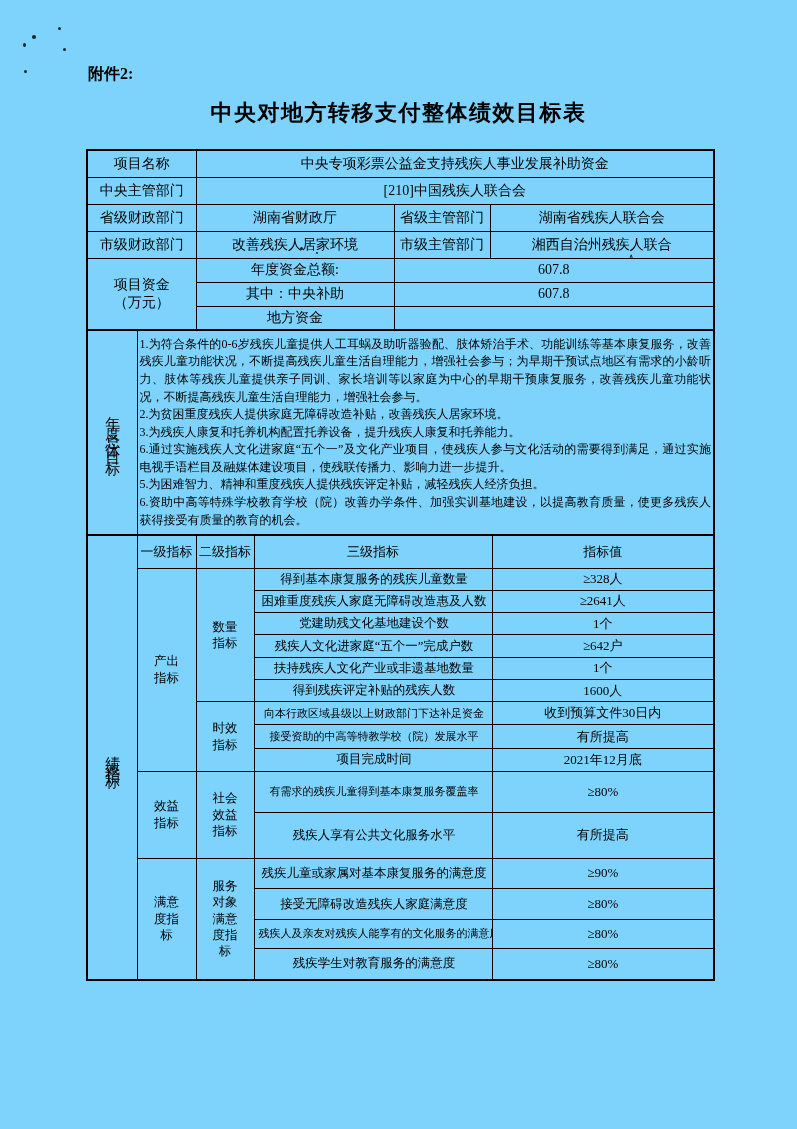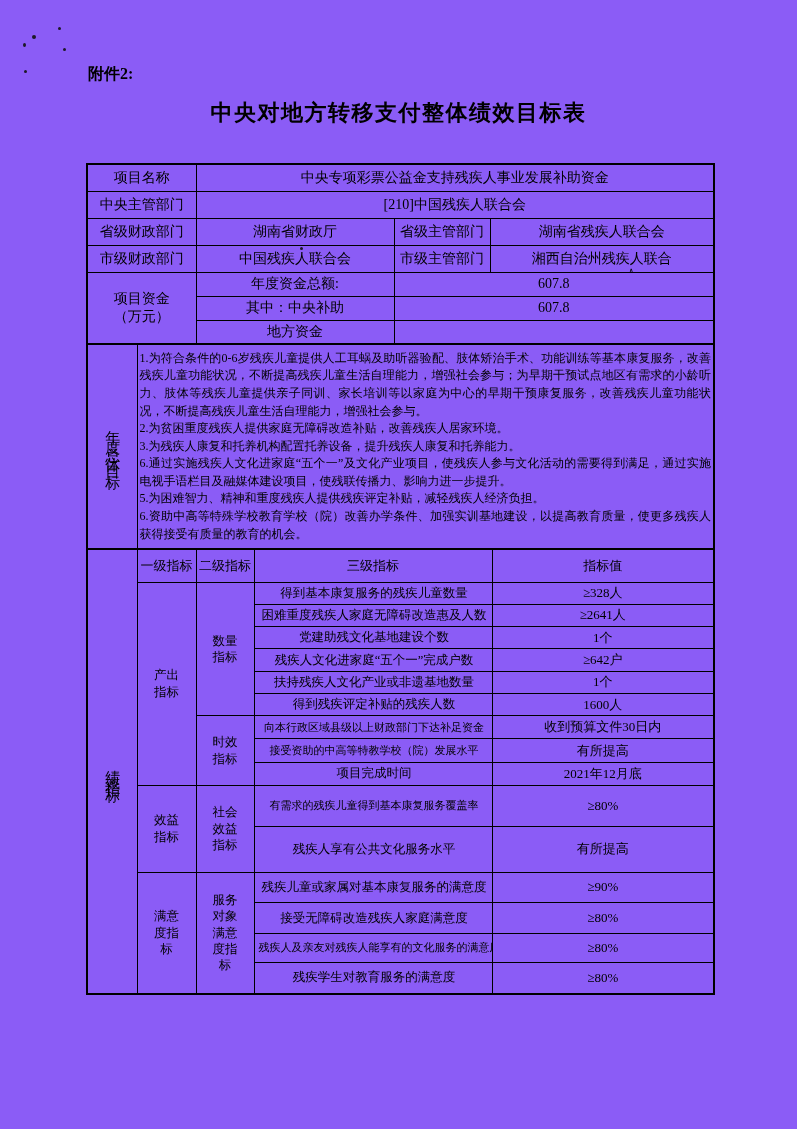--- a/index.html
+++ b/index.html
@@ -2,34 +2,34 @@
 <html><head>
 <meta charset="utf-8">
 <style>
   html,body{margin:0;padding:0;}
   body{
     width:797px;height:1129px;background:#f2f2f0;
     font-family:"Liberation Serif","DejaVu Serif",serif;
     color:#000;
   }
   .page{
-    position:relative;width:797px;height:1129px;background:#8b5cf6;overflow:hidden;
+    position:relative;width:797px;height:1129px;background:#7dd3fc;overflow:hidden;
   }
   .speck{position:absolute;background:#111;border-radius:50%;opacity:.9;}
   .attachment{
     position:absolute;left:88px;top:64px;font-size:16px;font-weight:bold;
   }
   .doc-title{
     position:absolute;left:0;top:98px;width:100%;text-align:center;
     font-size:22px;font-weight:bold;letter-spacing:1.5px;margin:0;
   }
   .doc-subtitle{
     position:absolute;left:0;top:133px;width:100%;text-align:center;font-size:15px;
   }
-  .sheet{position:absolute;left:86px;top:163px;width:627px;}
+  .sheet{position:absolute;left:86px;top:149px;width:627px;}
   table.tbl{
     border-collapse:collapse;table-layout:fixed;width:627px;
     border:2px solid #000;
   }
   table.tbl + table.tbl{margin-top:-2px;}
   .tbl td{
     border:1px solid #000;text-align:center;vertical-align:middle;
     font-size:14px;padding:1px 2px;overflow:hidden;
   }
   .tbl-a{height:180px;}
@@ -94,21 +94,21 @@
         <td colspan="3">[210]中国残疾人联合会</td>
       </tr>
       <tr>
         <td>省级财政部门</td>
         <td>湖南省财政厅</td>
         <td>省级主管部门</td>
         <td>湖南省残疾人联合会</td>
       </tr>
       <tr>
         <td>市级财政部门</td>
-        <td>中国残疾人联合会</td>
+        <td>改善残疾人居家环境</td>
         <td>市级主管部门</td>
         <td class="city-dept-cell">
           <span>湘西自治州残疾人联合</span>
           <span class="caret-mark">∧</span>
         </td>
       </tr>
       <tr class="money">
         <td rowspan="3" class="prewrap">项目资金
 （万元）</td>
         <td class="cell-left">年度资金总额:</td>

